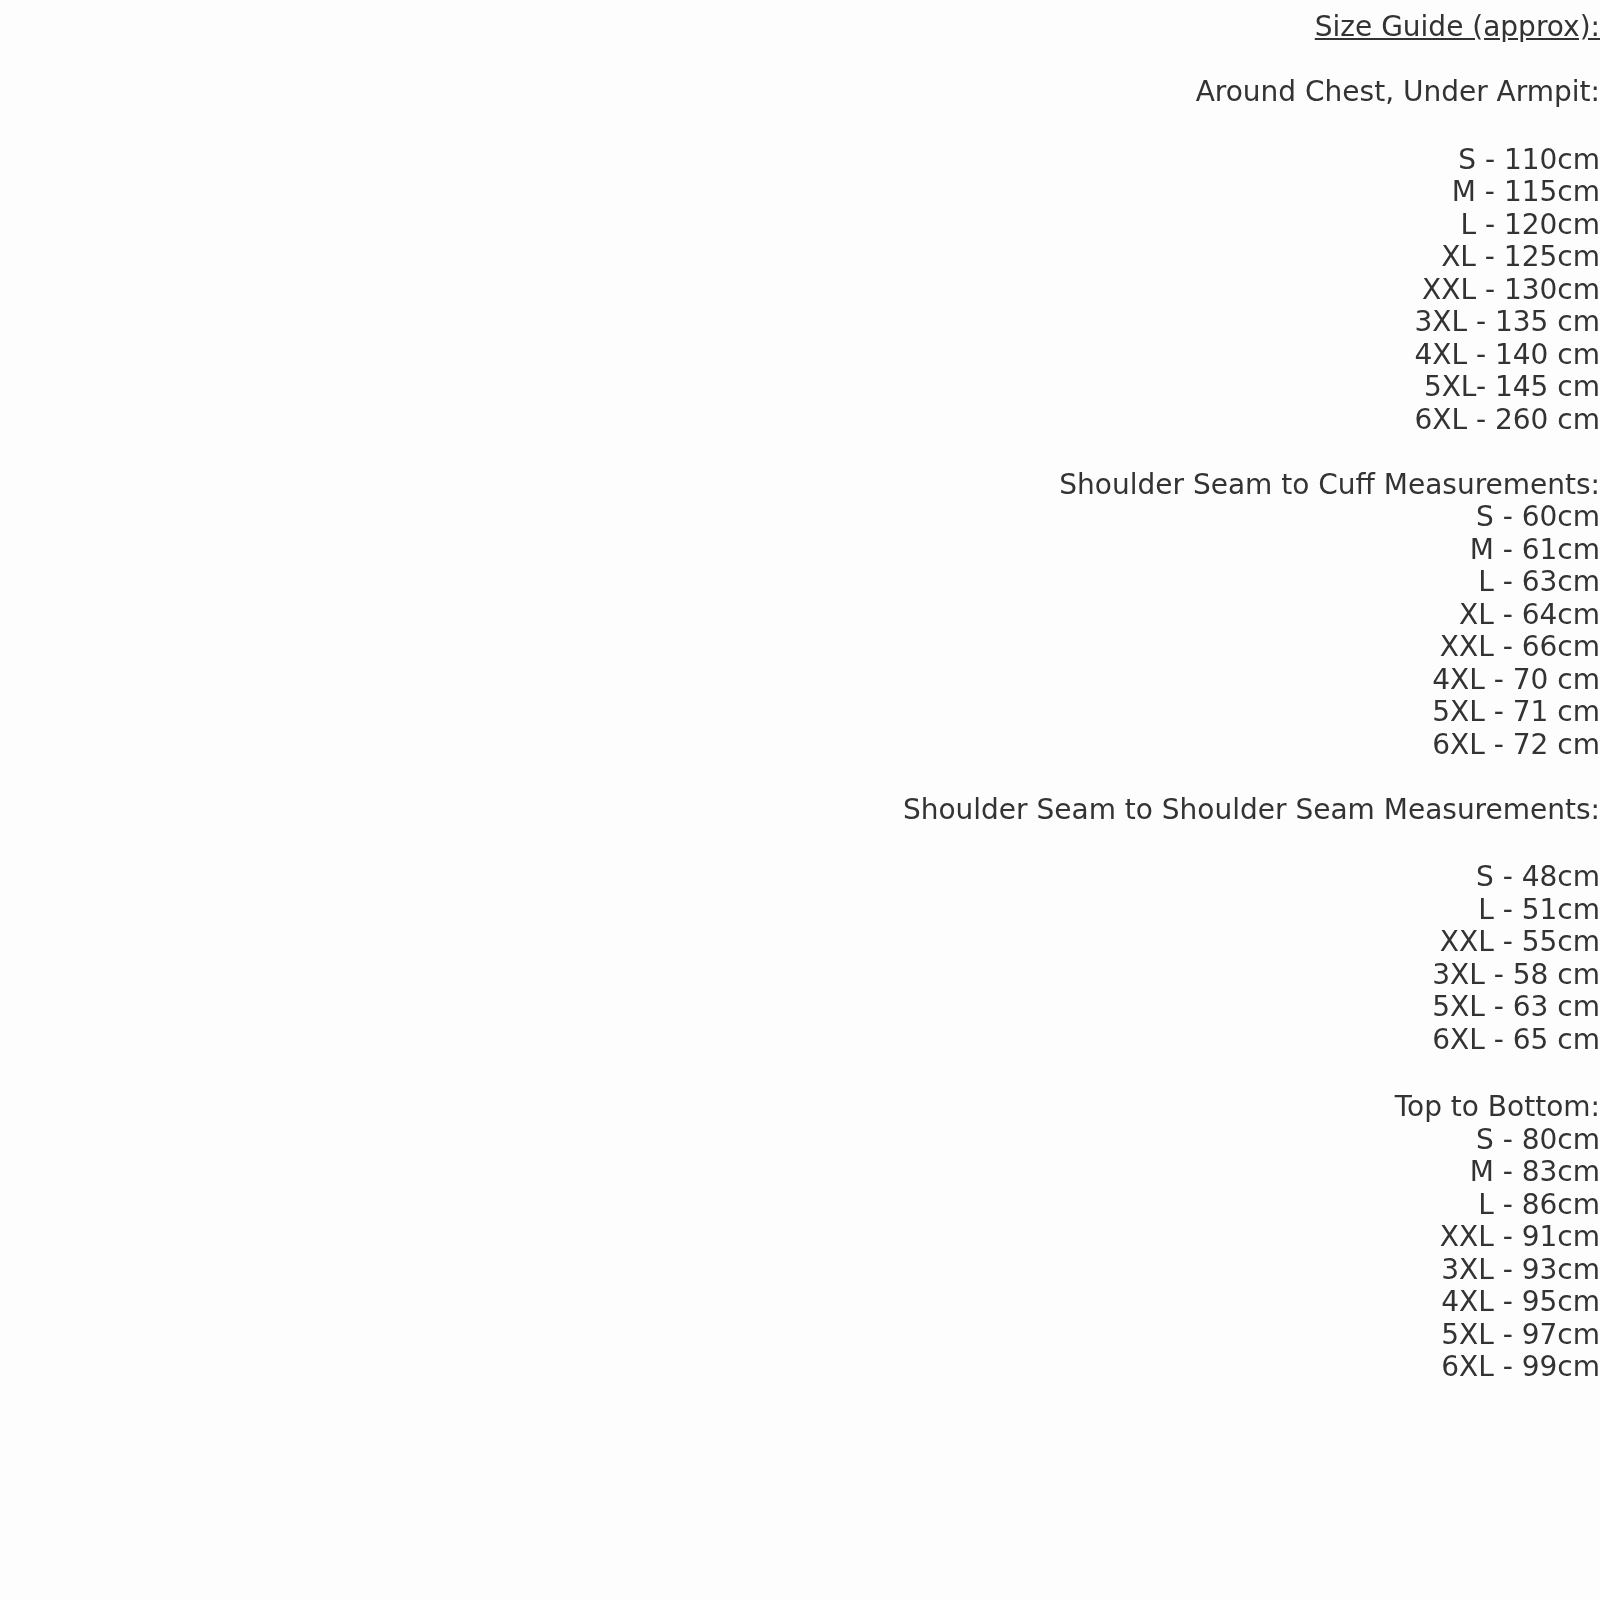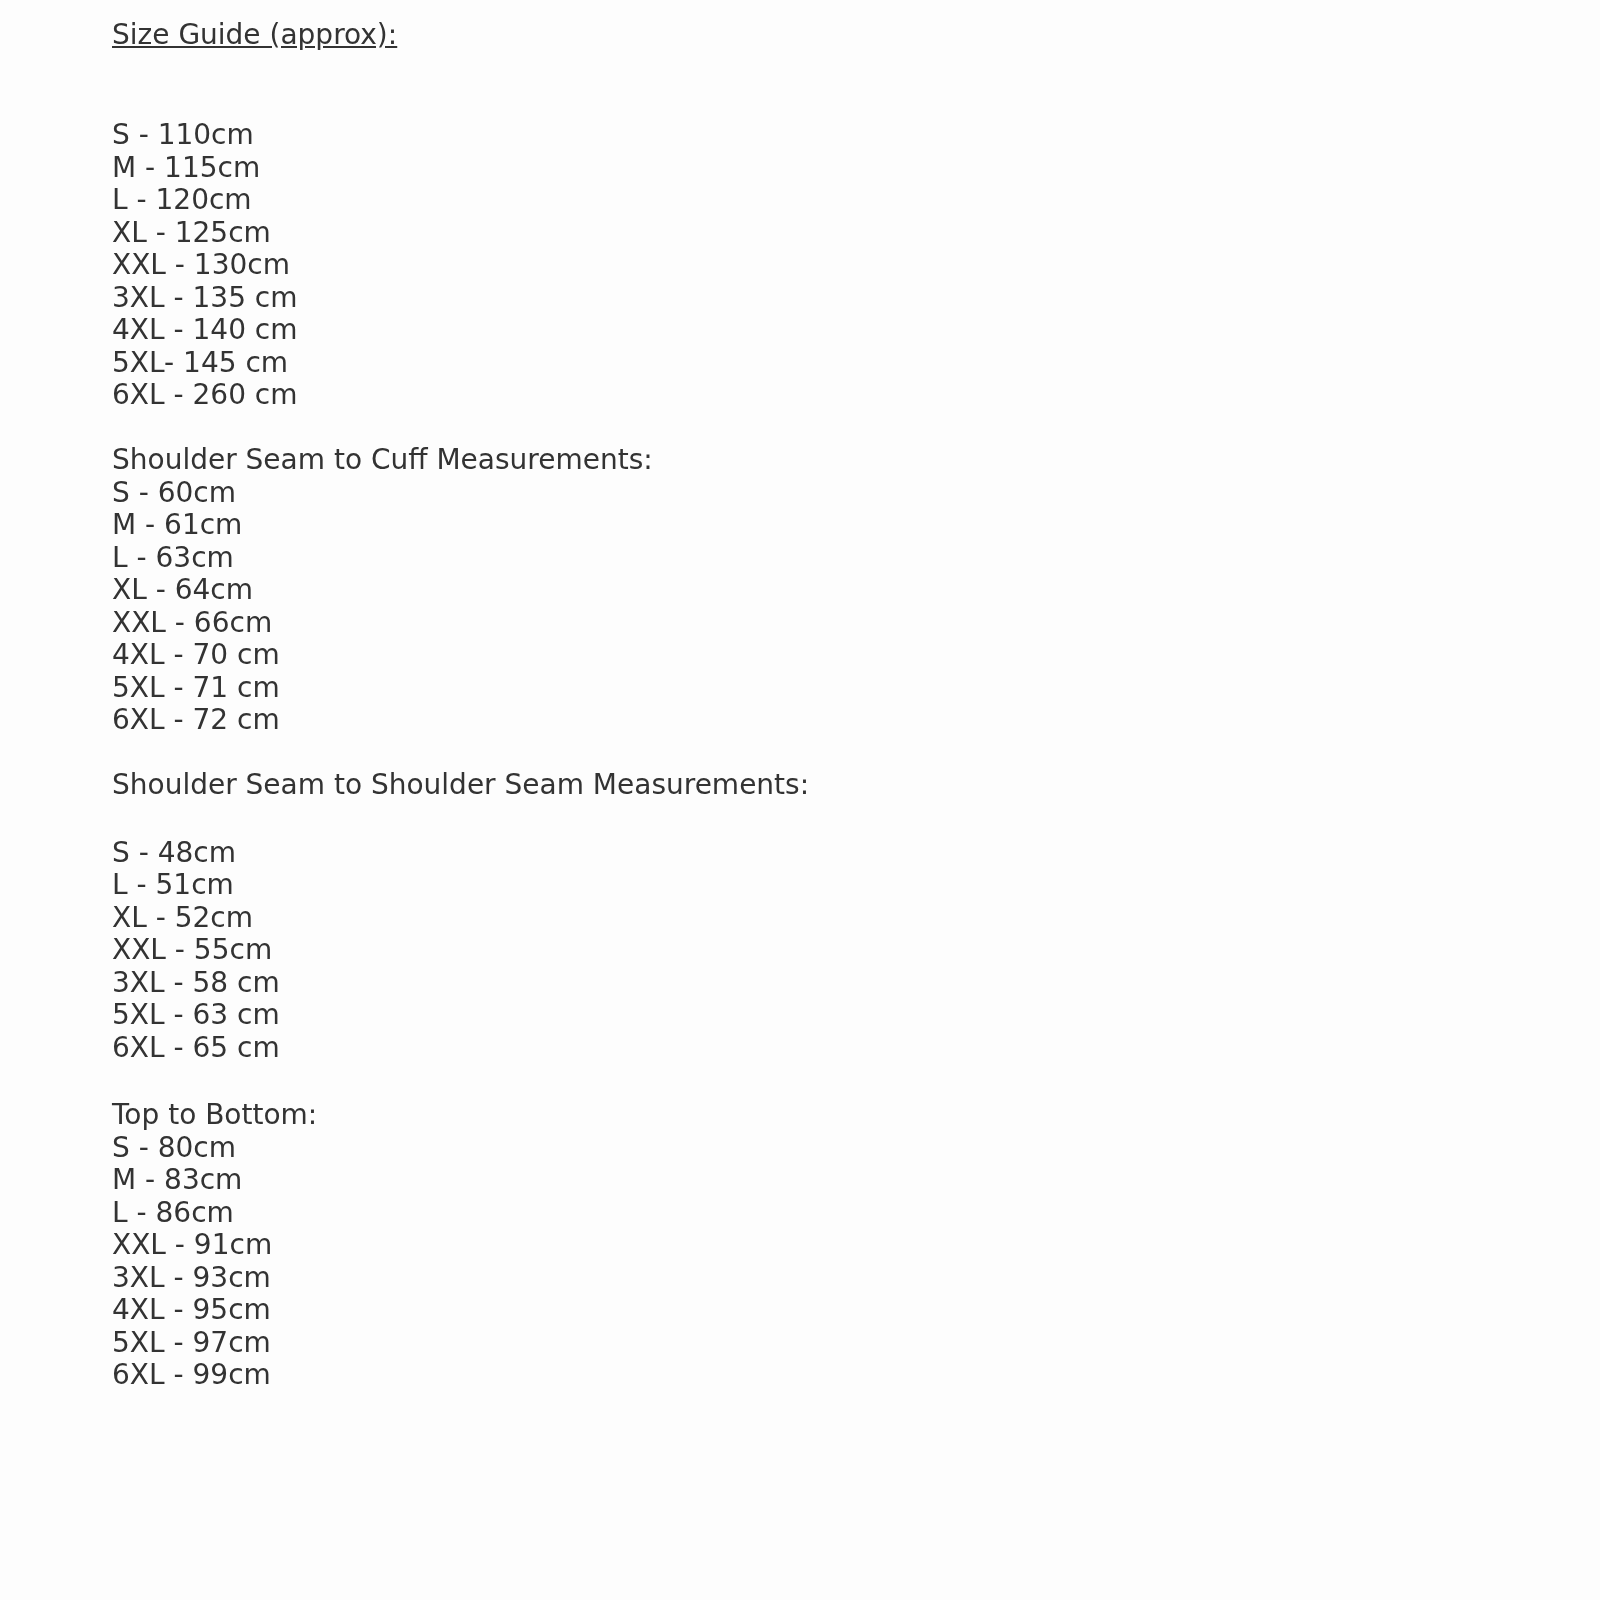--- a/index.html
+++ b/index.html
@@ -9,23 +9,23 @@
   body {
     width: 1600px;
     height: 1600px;
     background: #fdfdfd;
     color: #333333;
     font-family: "DejaVu Sans", "Liberation Sans", sans-serif;
     overflow: hidden;
   }
   .page {
     box-sizing: border-box;
-    padding-top: 19px;
+    padding-top: 11px;
     padding-left: 112px; 
-    text-align: left;
+    text-align: right;
   }
   .line {
     height: 32.5px;
     line-height: 32.5px;
     font-size: 28px;
     white-space: pre;
   }
   .title {
     text-decoration: underline;
   }
@@ -37,20 +37,21 @@
   }
 </style>
 </head>
 <body style="background: rgb(253, 253, 253); color: rgb(51, 51, 51);">
 
 <div class="page">
 
   <div class="line title">Size Guide (approx):</div>
   <div class="sp"></div>
 
+  <div class="line heading">Around Chest, Under Armpit:</div>
   <div class="sp sp-lg"></div>
   <div class="line">S - 110cm</div>
   <div class="line">M - 115cm</div>
   <div class="line">L - 120cm</div>
   <div class="line">XL - 125cm</div>
   <div class="line">XXL - 130cm</div>
   <div class="line">3XL - 135 cm</div>
   <div class="line">4XL - 140 cm</div>
   <div class="line">5XL- 145 cm</div>
   <div class="line">6XL - 260 cm</div>
@@ -64,21 +65,20 @@
   <div class="line">XXL - 66cm</div>
   <div class="line">4XL - 70 cm</div>
   <div class="line">5XL - 71 cm</div>
   <div class="line">6XL - 72 cm</div>
   <div class="sp"></div>
 
   <div class="line heading">Shoulder Seam to Shoulder Seam Measurements:</div>
   <div class="sp sp-lg"></div>
   <div class="line">S - 48cm</div>
   <div class="line">L - 51cm</div>
-  <div class="line">XL - 52cm</div>
   <div class="line">XXL - 55cm</div>
   <div class="line">3XL - 58 cm</div>
   <div class="line">5XL - 63 cm</div>
   <div class="line">6XL - 65 cm</div>
   <div class="sp sp-lg"></div>
 
   <div class="line heading">Top to Bottom:</div>
   <div class="line">S - 80cm</div>
   <div class="line">M - 83cm</div>
   <div class="line">L - 86cm</div>

